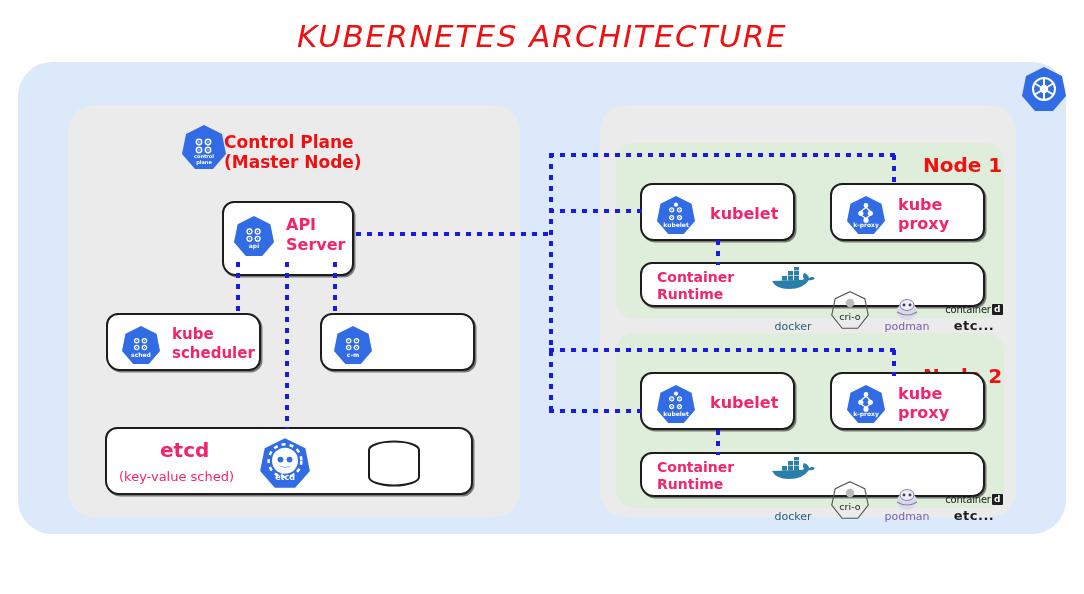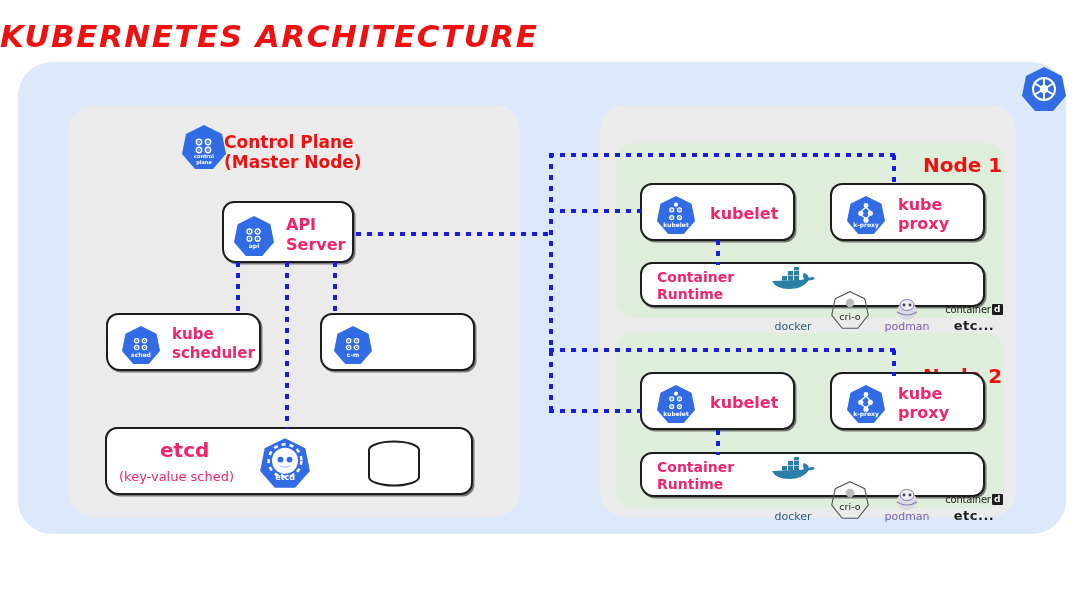--- a/index.html
+++ b/index.html
@@ -17,23 +17,24 @@
     background: #ffffff;
     overflow: hidden;
   }
 
   
   .title {
     position: absolute;
     left: 0;
     top: 18px;
     width: 1084px;
+    text-align: center;
     font-family: "DejaVu Sans", sans-serif;
     font-size: 31px;
-    font-weight: bold;
+    font-weight: normal;
     font-style: italic;
     letter-spacing: 1.5px;
     color: #ee1111;
   }
 
   
   .outer-panel {
     position: absolute;
     left: 18px;
     top: 62px;
@@ -270,21 +271,21 @@
         <circle cx="17" cy="26" r="1.3"></circle>
           <circle cx="26" cy="26" r="1.3"></circle>
       </g>
     </svg>
     <div class="k8s-cap" style="top:29px; font-size:5px; line-height:6px; white-space:pre-line;">control
 plane</div>
   </div>
   <div class="heading cp-heading">Control Plane
 (Master Node)</div>
 
-  <div class="sbox" style="left:222px; top:201px; width:132px; height:62px;">
+  <div class="sbox" style="left:222px; top:201px; width:132px; height:75px;">
     <div class="k8s-icon" style="left:10px; top:12px;">
       <svg width="40" height="42" viewBox="0 0 44 46">
         <polygon points="22,1 40,10 44,30 31,45 13,45 0,30 4,10" fill="#326ce5"></polygon>
         <g fill="#ffffff">
           <circle cx="17" cy="18" r="3.4"></circle>
             <circle cx="26" cy="18" r="3.4"></circle>
           <circle cx="17" cy="26" r="3.4"></circle>
             <circle cx="26" cy="26" r="3.4"></circle>
         </g>
         <g fill="none" stroke="#326ce5" stroke-width="1.3">

